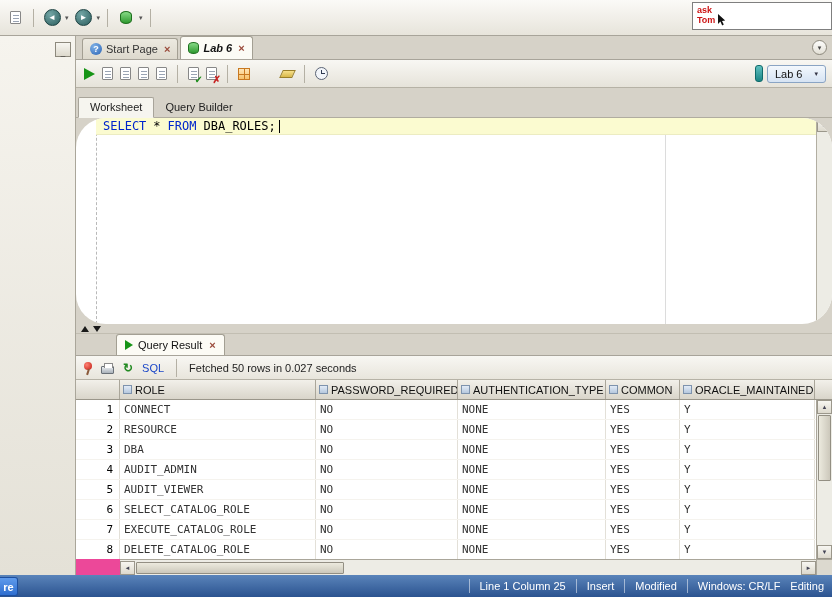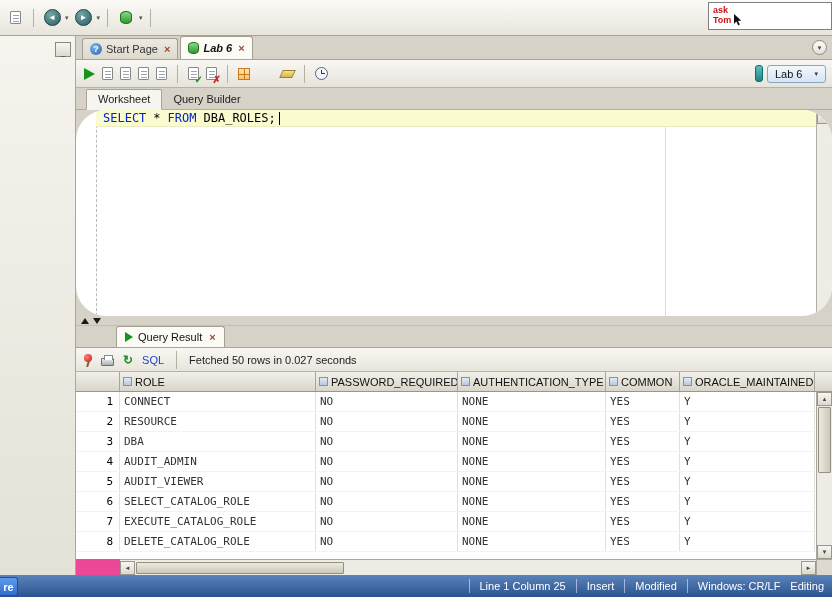--- a/index.html
+++ b/index.html
@@ -18,21 +18,21 @@
   .pg::before { content:""; position:absolute; left:2px; top:3px; width:6px; height:1px; background:#9aa4b4;
     box-shadow:0 3px 0 #9aa4b4, 0 6px 0 #9aa4b4; }
   .pg .ov { position:absolute; right:-5px; bottom:-6px; font-size:10px; font-weight:bold; }
   .ov.green { color:#178a17; } .ov.red { color:#c62222; }
   .navcirc { display:inline-flex; width:17px; height:17px; border-radius:50%;
     background:radial-gradient(circle at 35% 30%, #73a6a6, #2c5e5e); border:1px solid #1d4343;
     color:#fff; align-items:center; justify-content:center; font-size:8px; line-height:1; }
   .db { display:inline-block; width:12px; height:13px; background:linear-gradient(#86da86,#2f9a2f);
     border:1px solid #1d701d; border-radius:6px / 4px; }
   .db.small { width:11px; height:12px; }
-  .sticky-note { position:absolute; top:2px; right:0; width:124px; height:28px; background:#fff;
+  .sticky-note { position:absolute; top:2px; right:0; width:140px; height:28px; background:#fff;
     border:1px solid #7f7f7f; padding:2px 4px; display:flex; z-index:6; }
   .note-lines { display:flex; flex-direction:column; color:#cc1414; font-size:9px; line-height:10px; font-weight:bold; }
   .note-cursor { margin-left:2px; margin-top:9px; }
 
   
   .left-panel { position:absolute; top:36px; left:0; width:76px; bottom:22px;
     background:linear-gradient(180deg,#f6f4ee,#e4e1d7); border-right:1px solid #aaa69a; }
   .restore-btn { position:absolute; top:6px; right:4px; width:16px; height:15px;
     border:1px solid #8d897d; background:linear-gradient(#f7f6f1,#ddd9cd);
     display:flex; align-items:flex-end; justify-content:center; font-size:8px; line-height:7px; color:#333; }
@@ -64,21 +64,21 @@
   .eraser { display:inline-block; width:13px; height:8px; background:linear-gradient(#f7e08a,#d8b84a); border:1px solid #9a7f2a; transform:skewX(-25deg); }
   .clock { display:inline-block; width:13px; height:13px; border-radius:50%; border:1px solid #5a6374; background:#f2f5fa; position:relative; }
   .clock::before { content:""; position:absolute; left:5px; top:2px; width:1px; height:4px; background:#2e3a52; }
   .clock::after  { content:""; position:absolute; left:5px; top:5px; width:4px; height:1px; background:#2e3a52; }
   .conn-box { margin-left:auto; margin-right:6px; display:flex; align-items:center; gap:4px; }
   .conn-strip { width:8px; height:17px; background:linear-gradient(#5fc0c0,#1b8585); border:1px solid #0f6a6a; border-radius:3px; }
   .conn-select { display:flex; align-items:center; gap:14px; background:linear-gradient(#f3f8fd,#d6e3f3);
     border:1px solid #8aa4c4; border-radius:3px; padding:2px 7px; font-size:11px; color:#111; }
   .conn-select .caret { font-size:7px; color:#334; }
 
-  .subtab-row { height:22px; background:#d6d2c8; display:flex; align-items:flex-end; padding-left:10px; border-bottom:1px solid #b0aca0; }
+  .subtab-row { height:30px; background:#d6d2c8; display:flex; align-items:flex-end; padding-left:2px; border-bottom:1px solid #b0aca0; }
   .subtab { padding:3px 11px 4px; font-size:11px; color:#222; }
   .subtab.active { background:#f6f5ef; border:1px solid #a8a49a; border-bottom:1px solid #f6f5ef; margin-bottom:-1px; border-radius:2px 2px 0 0; }
 
   
   .editor { position:relative; height:206px; background:#fff; overflow:hidden;border-radius:30px; }
   .gutterline { position:absolute; left:20px; top:0; bottom:0; width:0; border-left:1px dashed #b9b9b9; }
   .marginguide { position:absolute; left:589px; top:0; bottom:0; width:1px; background:#dcdcdc; }
   .curline { position:absolute; left:20px; right:16px; top:0; height:17px; background:#fbfbd0; border-bottom:1px solid #ececc2;
     display:flex; align-items:center; padding-left:7px; gap:7px;
     font-family:"DejaVu Sans Mono", monospace; font-size:12px; white-space:pre; }

